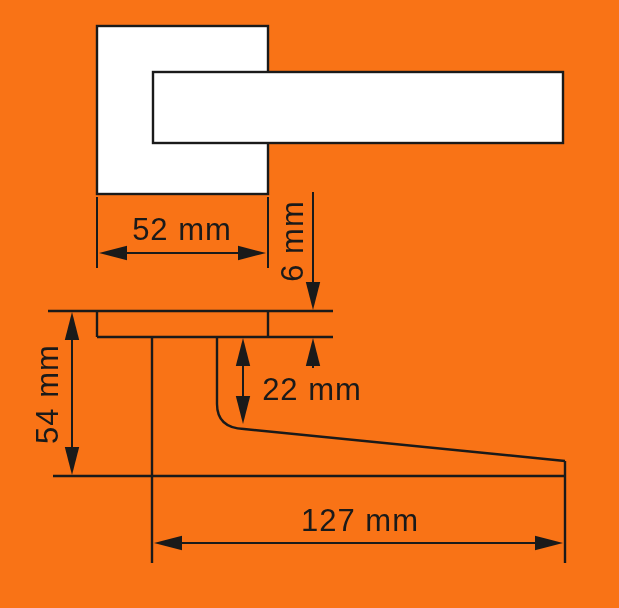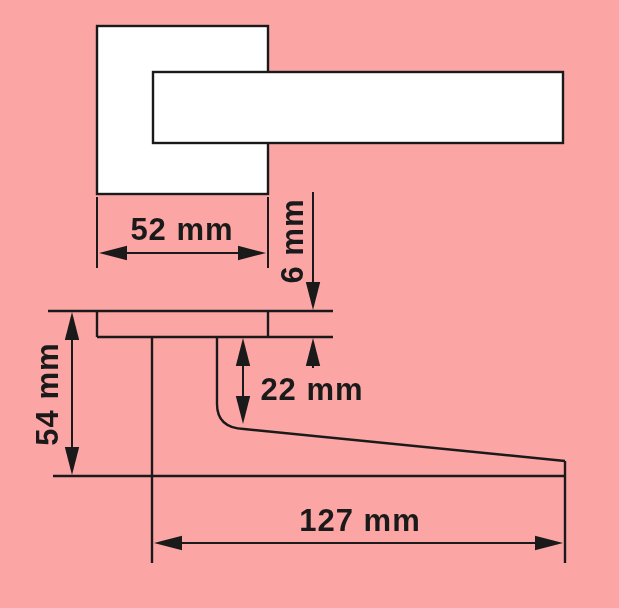--- a/index.html
+++ b/index.html
@@ -4,23 +4,22 @@
 <style>
   html, body {
     margin: 0;
     padding: 0;
     background: #ffffff;
   }
   .canvas {
     position: relative;
     width: 619px;
     height: 608px;
-    background: #fca5a5;
+    background: #f97316;
     overflow: hidden;
-    font-weight: bold;
   }
   svg {
     display: block;
   }
   .outline {
     fill: none;
     stroke-width: 2.4;
     stroke-linejoin: miter;
   }
   .dim {

